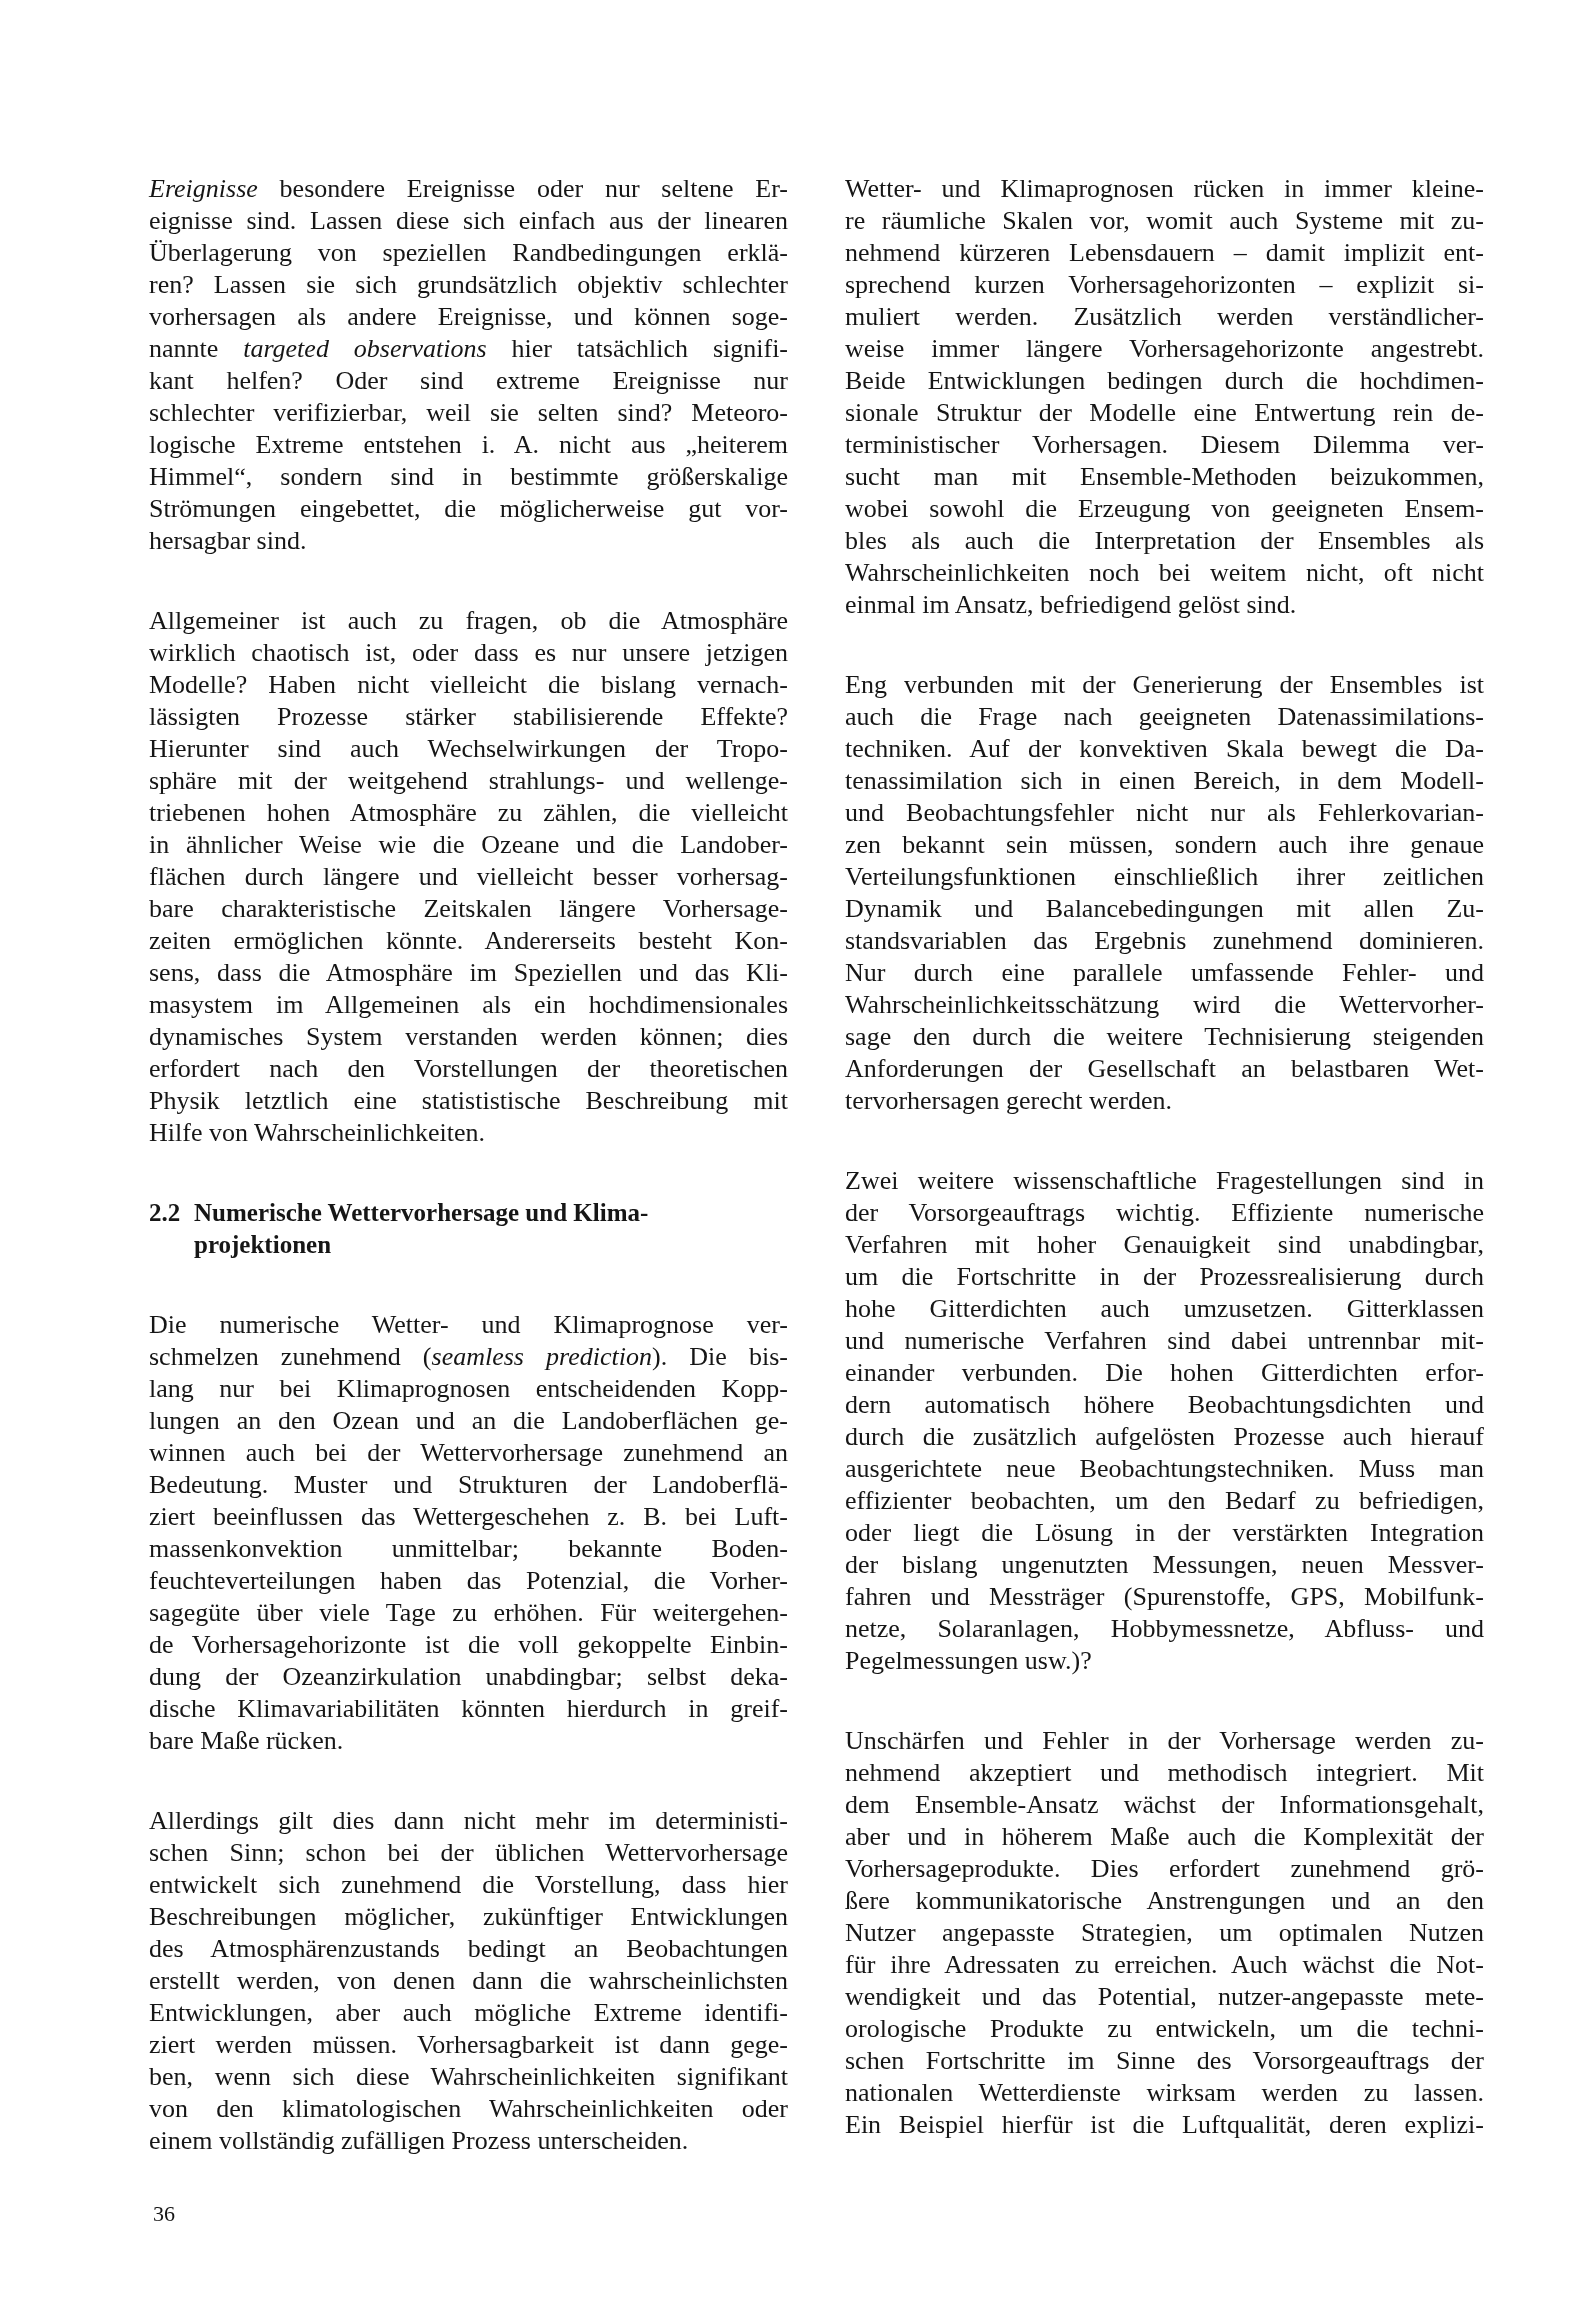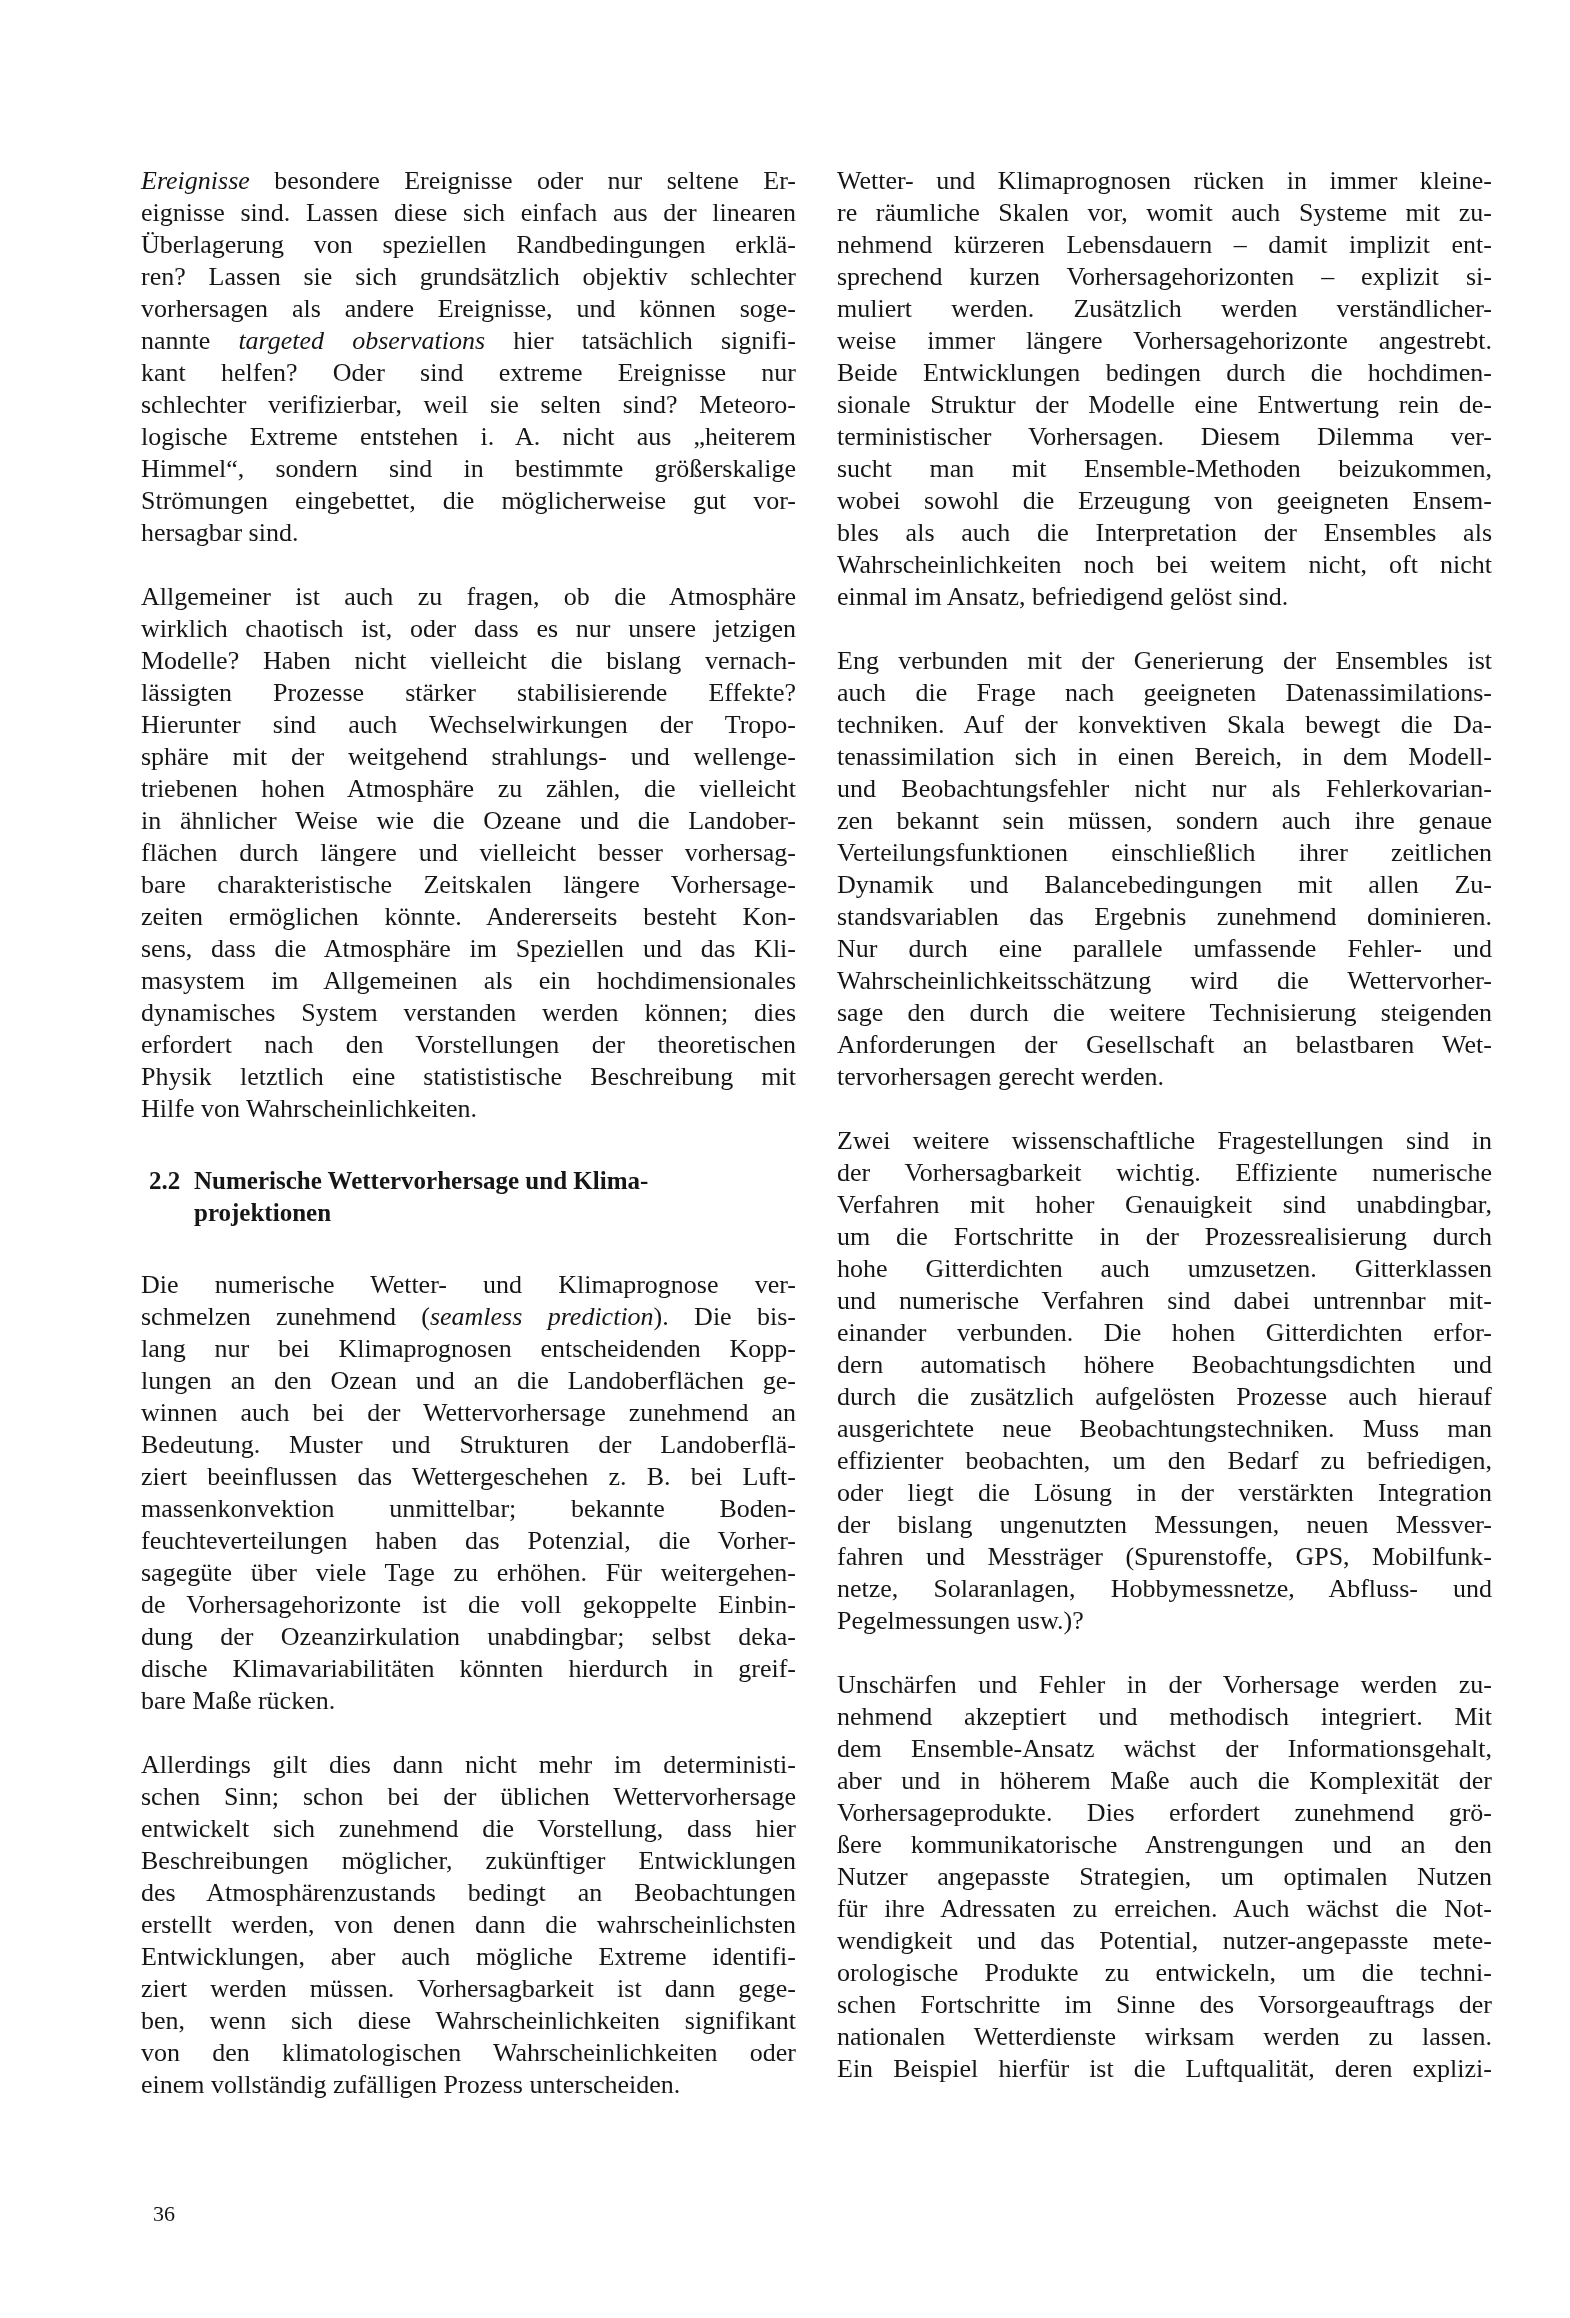--- a/index.html
+++ b/index.html
@@ -1,21 +1,21 @@
 <!DOCTYPE html>
 <html style="font-size:12.6px"><head>
 <meta charset="utf-8">
 <style>
   html, body { margin: 0; padding: 0; background: #ffffff; }
   body { width: 1571px; height: 2319px; position: relative; overflow: hidden;
          font-family: "Liberation Serif", "DejaVu Serif", serif; color: #161616; }
   .col { position: absolute; top: 165px; width: 655px; }
   #col-left { left: 141px; }
   #col-right { left: 837px; }
-  .para { margin: 0; font-size: 26px; line-height: 32px; }
+  .para { margin: 8px; font-size: 26px; line-height: 32px; }
   .line { display: block; text-align: justify; text-align-last: justify; white-space: nowrap; height: 32px; overflow: visible; }
   .line.last { text-align-last: left; }
   .gap { height: 32px; }
   .heading { font-weight: bold; font-size: 25px; line-height: 32px; margin: 8px; }
   .heading .num { display: inline-block; width: 45px; }
   .heading .indent { display: inline-block; width: 45px; }
   em { font-style: italic; }
   #page-number { position: absolute; left: 153px; top: 2201px; font-size: 22px; }
 </style>
 </head>
@@ -128,21 +128,21 @@
       <span class="line">standsvariablen das Ergebnis zunehmend dominieren.</span>
       <span class="line">Nur durch eine parallele umfassende Fehler- und</span>
       <span class="line">Wahrscheinlichkeitsschätzung wird die Wettervorher-</span>
       <span class="line">sage den durch die weitere Technisierung steigenden</span>
       <span class="line">Anforderungen der Gesellschaft an belastbaren Wet-</span>
       <span class="line last">tervorhersagen gerecht werden.</span>
     </div>
   <div class="gap"></div>
   <div class="para">
       <span class="line">Zwei weitere wissenschaftliche Fragestellungen sind in</span>
-      <span class="line">der Vorhersagbarkeit wichtig. Effiziente numerische</span>
+      <span class="line">der Vorsorgeauftrags wichtig. Effiziente numerische</span>
       <span class="line">Verfahren mit hoher Genauigkeit sind unabdingbar,</span>
       <span class="line">um die Fortschritte in der Prozessrealisierung durch</span>
       <span class="line">hohe Gitterdichten auch umzusetzen. Gitterklassen</span>
       <span class="line">und numerische Verfahren sind dabei untrennbar mit-</span>
       <span class="line">einander verbunden. Die hohen Gitterdichten erfor-</span>
       <span class="line">dern automatisch höhere Beobachtungsdichten und</span>
       <span class="line">durch die zusätzlich aufgelösten Prozesse auch hierauf</span>
       <span class="line">ausgerichtete neue Beobachtungstechniken. Muss man</span>
       <span class="line">effizienter beobachten, um den Bedarf zu befriedigen,</span>
       <span class="line">oder liegt die Lösung in der verstärkten Integration</span>

